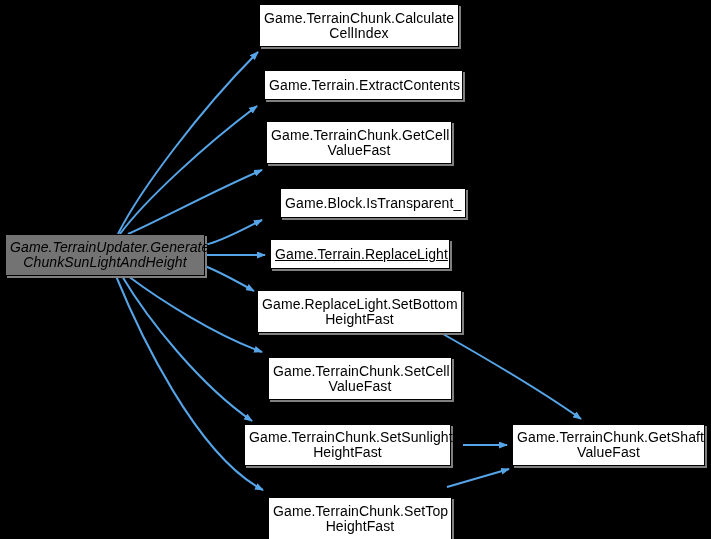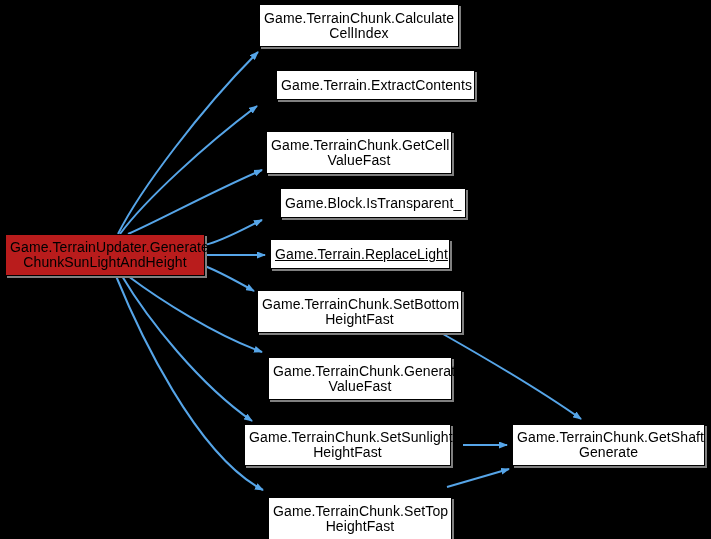--- a/index.html
+++ b/index.html
@@ -32,21 +32,22 @@
     align-items: center;
     justify-content: center;
     text-align: center;
     color: #000000;
     font-size: 14px;
     line-height: 15px;
     letter-spacing: 0.1px;
     padding: 1px 4px;
   }
   .node.root {
-    background: #b91c1c;
+    background: #737373;
+    font-style: italic;
   }
   .node-label {
     display: block;
     width: 100%;
     white-space: pre-line;
   }
 </style>
 </head>
 <body>
 
@@ -74,47 +75,47 @@
   </svg>
   <div id="nodes-layer">
       <div class="node root" style="left: 5px; top: 234px; width: 200px; height: 42px;">
         <span class="node-label">Game.TerrainUpdater.Generate
 ChunkSunLightAndHeight</span>
       </div>
       <div class="node" style="left: 259px; top: 4px; width: 200px; height: 43px;">
         <span class="node-label">Game.TerrainChunk.Calculate
 CellIndex</span>
       </div>
-      <div class="node" style="left: 276px; top: 70px; width: 199px; height: 30px;">
+      <div class="node" style="left: 264px; top: 70px; width: 199px; height: 30px;">
         <span class="node-label">Game.Terrain.ExtractContents</span>
       </div>
-      <div class="node" style="left: 266px; top: 131px; width: 186px; height: 43px;">
+      <div class="node" style="left: 266px; top: 121px; width: 186px; height: 43px;">
         <span class="node-label">Game.TerrainChunk.GetCell
 ValueFast</span>
       </div>
       <div class="node" style="left: 280px; top: 188px; width: 186px; height: 30px;">
         <span class="node-label">Game.Block.IsTransparent_</span>
       </div>
       <div class="node" style="left: 270px; top: 239px; width: 180px; height: 30px; text-decoration: underline;">
         <span class="node-label">Game.Terrain.ReplaceLight</span>
       </div>
       <div class="node" style="left: 257px; top: 290px; width: 205px; height: 43px;">
-        <span class="node-label">Game.TerrainChunk.SetBottom
+        <span class="node-label">Game.ReplaceLight.SetBottom
 HeightFast</span>
       </div>
       <div class="node" style="left: 268px; top: 357px; width: 184px; height: 43px;">
-        <span class="node-label">Game.TerrainChunk.Generate
+        <span class="node-label">Game.TerrainChunk.SetCell
 ValueFast</span>
       </div>
       <div class="node" style="left: 244px; top: 424px; width: 207px; height: 42px;">
         <span class="node-label">Game.TerrainChunk.SetSunlight
 HeightFast</span>
       </div>
       <div class="node" style="left: 268px; top: 497px; width: 184px; height: 43px; text-align: center;">
         <span class="node-label">Game.TerrainChunk.SetTop
 HeightFast</span>
       </div>
       <div class="node" style="left: 512px; top: 424px; width: 193px; height: 42px;">
         <span class="node-label">Game.TerrainChunk.GetShaft
-Generate</span>
+ValueFast</span>
       </div>
     </div>
 </div>
 
 </body></html>

